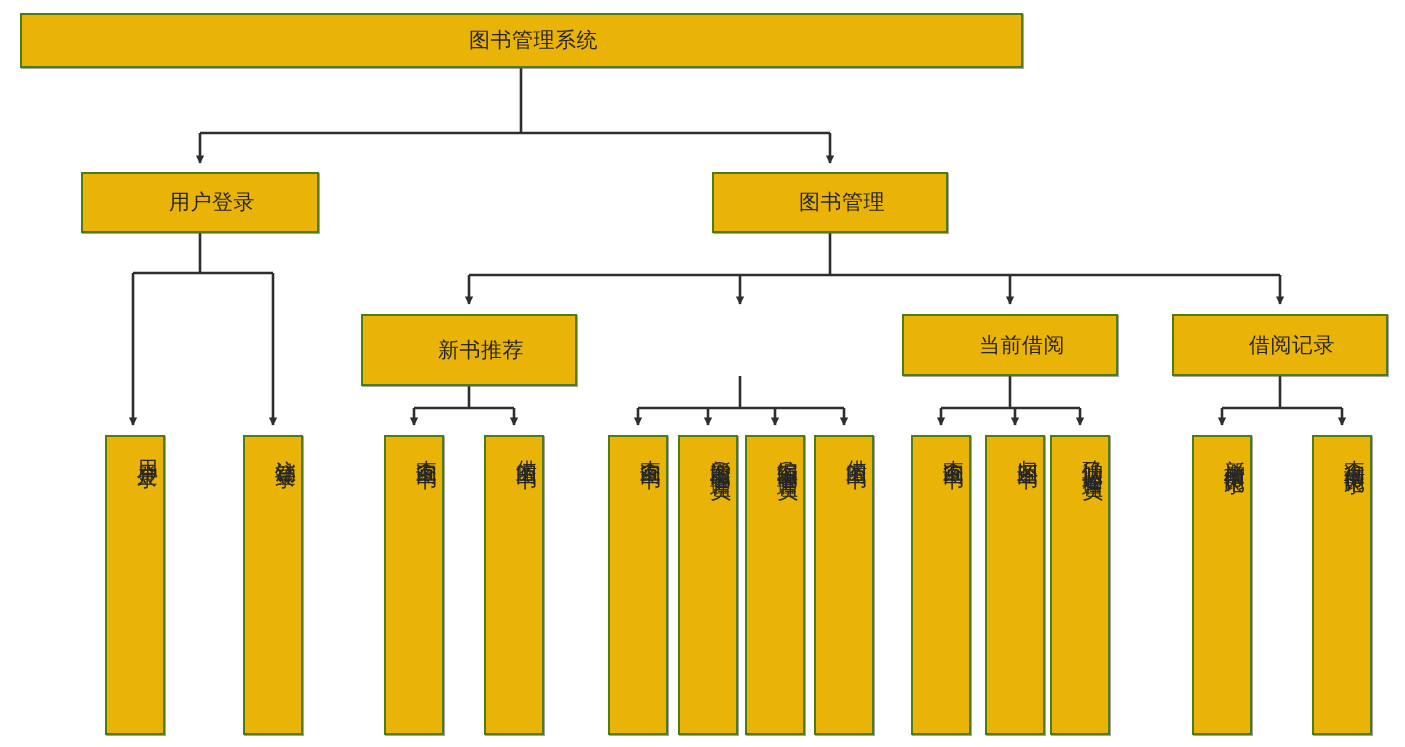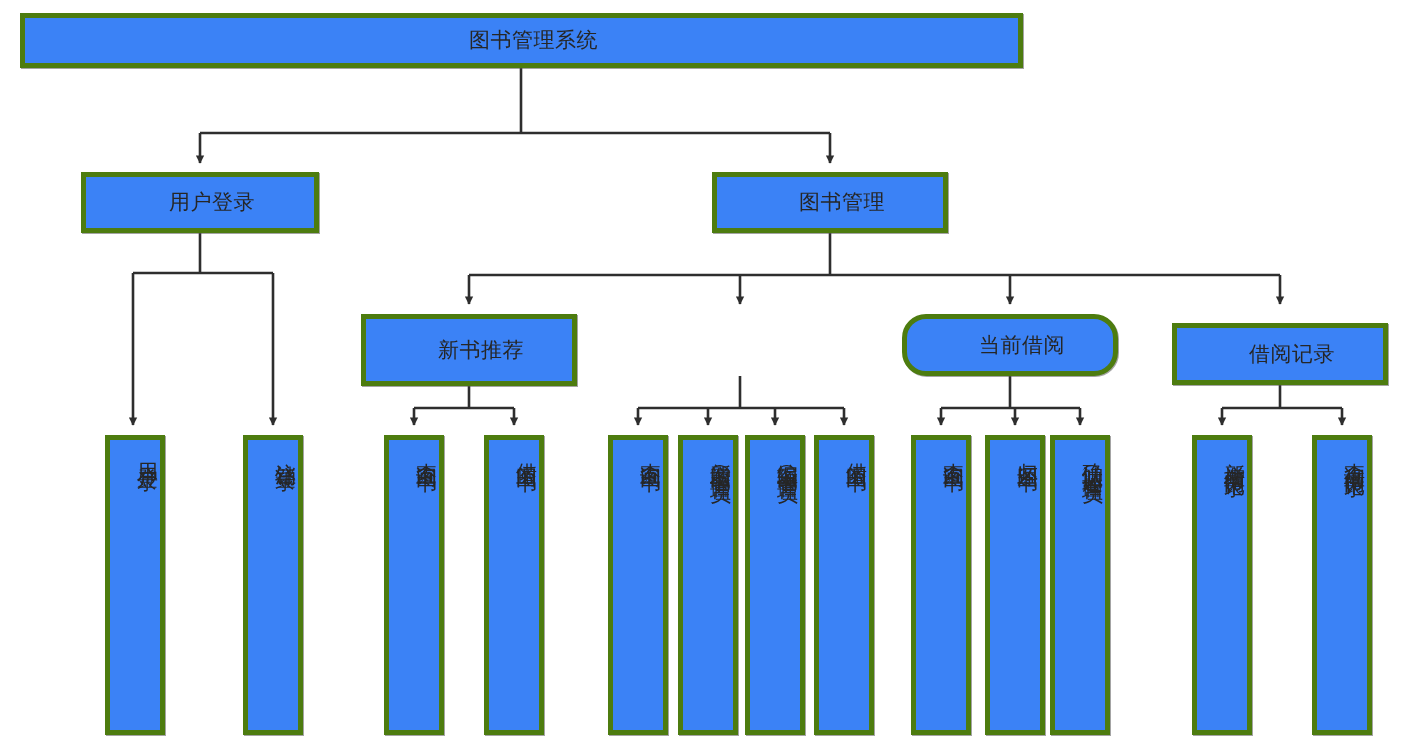--- a/index.html
+++ b/index.html
@@ -16,22 +16,22 @@
   }
   svg#wires{
     position:absolute;
     left:0;top:0;
     width:1405px;height:747px;
     pointer-events:none;
   }
   .node{
     position:absolute;
     box-sizing:border-box;
-    border:5px solid #4d7c0f;
-    background:#3b82f6;
+    border:2px solid #4d7c0f;
+    background:#eab308;
     display:flex;
     align-items:center;
     justify-content:center;
     box-shadow:1px 1px 0 0 rgba(90,90,90,.55);
     padding-left:24px;
   }
   .node .lbl{
     font-size:21px;
     line-height:1.25;
     letter-spacing:.5px;
@@ -124,24 +124,24 @@
   <div class="node" style="left:81px;top:172px;width:238px;height:61px;">
     <span class="lbl">用户登录</span>
   </div>
   <div class="node" style="left:712px;top:172px;width:236px;height:61px;">
     <span class="lbl">图书管理</span>
   </div>
 
   <div class="node" style="left:361px;top:314px;width:216px;height:72px;">
     <span class="lbl">新书推荐</span>
   </div>
-  <div class="node" style="left:902px;top:314px;width:216px;height:62px;border-radius:24px;">
+  <div class="node" style="left:902px;top:314px;width:216px;height:62px;">
     <span class="lbl">当前借阅</span>
   </div>
-  <div class="node" style="left:1172px;top:314px;width:216px;height:62px;margin-top:9px;">
+  <div class="node" style="left:1172px;top:314px;width:216px;height:62px;">
     <span class="lbl">借阅记录</span>
   </div>
 
   <div class="node vert" style="left:105px;top:435px;width:60px;height:300px;">
     <span class="lbl">用户登录</span>
   </div>
   <div class="node vert" style="left:243px;top:435px;width:60px;height:300px;">
     <span class="lbl">注销登录</span>
   </div>
   <div class="node vert" style="left:384px;top:435px;width:60px;height:300px;">

